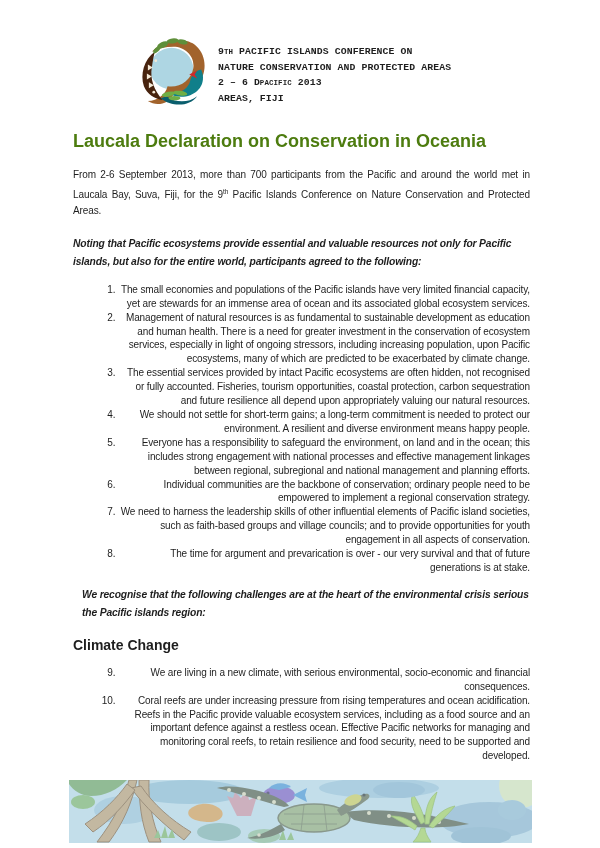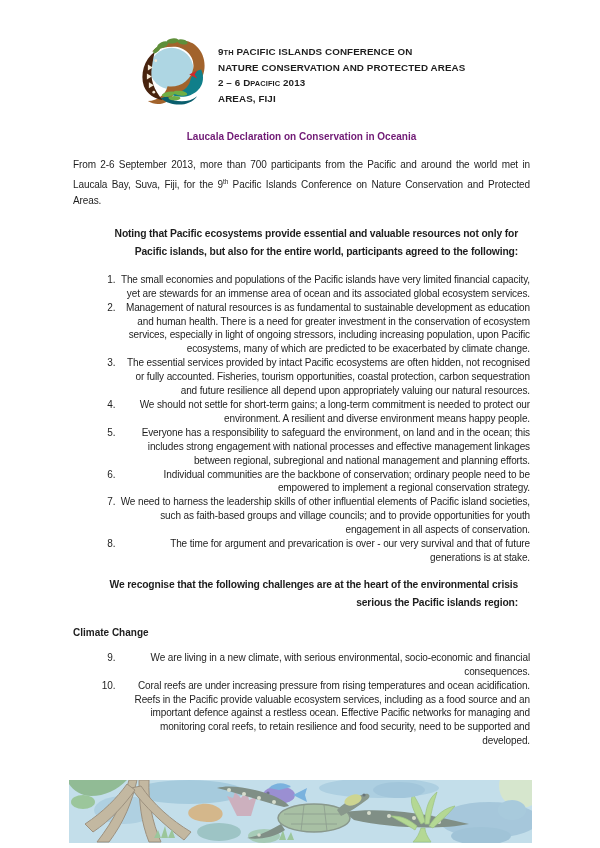--- a/index.html
+++ b/index.html
@@ -5,30 +5,30 @@
   html,body { margin:0; padding:0; background:#ffffff; }
   .page {
     position:relative; width:600px; height:848px; overflow:hidden;
     background:#ffffff; color:#1e1e1e;
     font-family:"Liberation Sans", sans-serif;
     box-sizing:border-box; padding:37px 70px 0 73px;
   }
   
   .doc-header { display:flex; margin-left:66px; align-items:flex-start; }
   .logo-wrap { width:71px; height:77px; flex:0 0 71px; }
-  .header-text { margin:7px 0 12px 8px; font-weight:bold; font-size:9.8px; line-height:15px; letter-spacing:0.1px; }
+  .header-text { margin:7px 0 12px 8px; font-weight:bold; font-size:9.8px; line-height:15px; letter-spacing:0.1px;font-family:Liberation Mono, monospace; }
   .sc  { font-size:0.76em; }
   
-  .title { margin:13px 0 0; text-align:center; font-size:10px; font-weight:bold; color:#701a75; }
+  .title { margin:13px 0 0; font-size:18px; font-weight:bold; color:#4d7c0f; }
   
   .intro { margin:15px 0 0; font-size:10px; line-height:16.5px; text-align:justify; letter-spacing:-0.1px; }
   .intro sup { font-size:0.65em; }
-  .lead { margin:15px 12px 0; font-size:10.3px; font-weight:bold; line-height:18px; letter-spacing:-0.15px;text-align:right; }
+  .lead { margin:15px 0 0; font-size:10.3px; font-weight:bold; font-style:italic; line-height:18px; letter-spacing:-0.15px; }
   .lead.indented { padding-left:9px; margin-top:11px; }
-  .subhead { margin:15px 0 0; font-size:10px; font-weight:bold; }
+  .subhead { margin:15px 0 0; font-size:14px; font-weight:bold; }
   ol.doc-list { margin:12px 0 0; padding:0 0 0 45px; font-size:10px; line-height:13.9px; letter-spacing:-0.12px; }
   ol.doc-list li { padding-left:1px; margin:0;text-align:right; }
   ol.doc-list.second { margin-top:13px; }
   
   .banner { position:absolute; left:69px; top:780px; width:463px; height:63px; }
   .banner svg { display:block; width:100%; height:100%; }
 </style>
 </head>
 <body>
 

